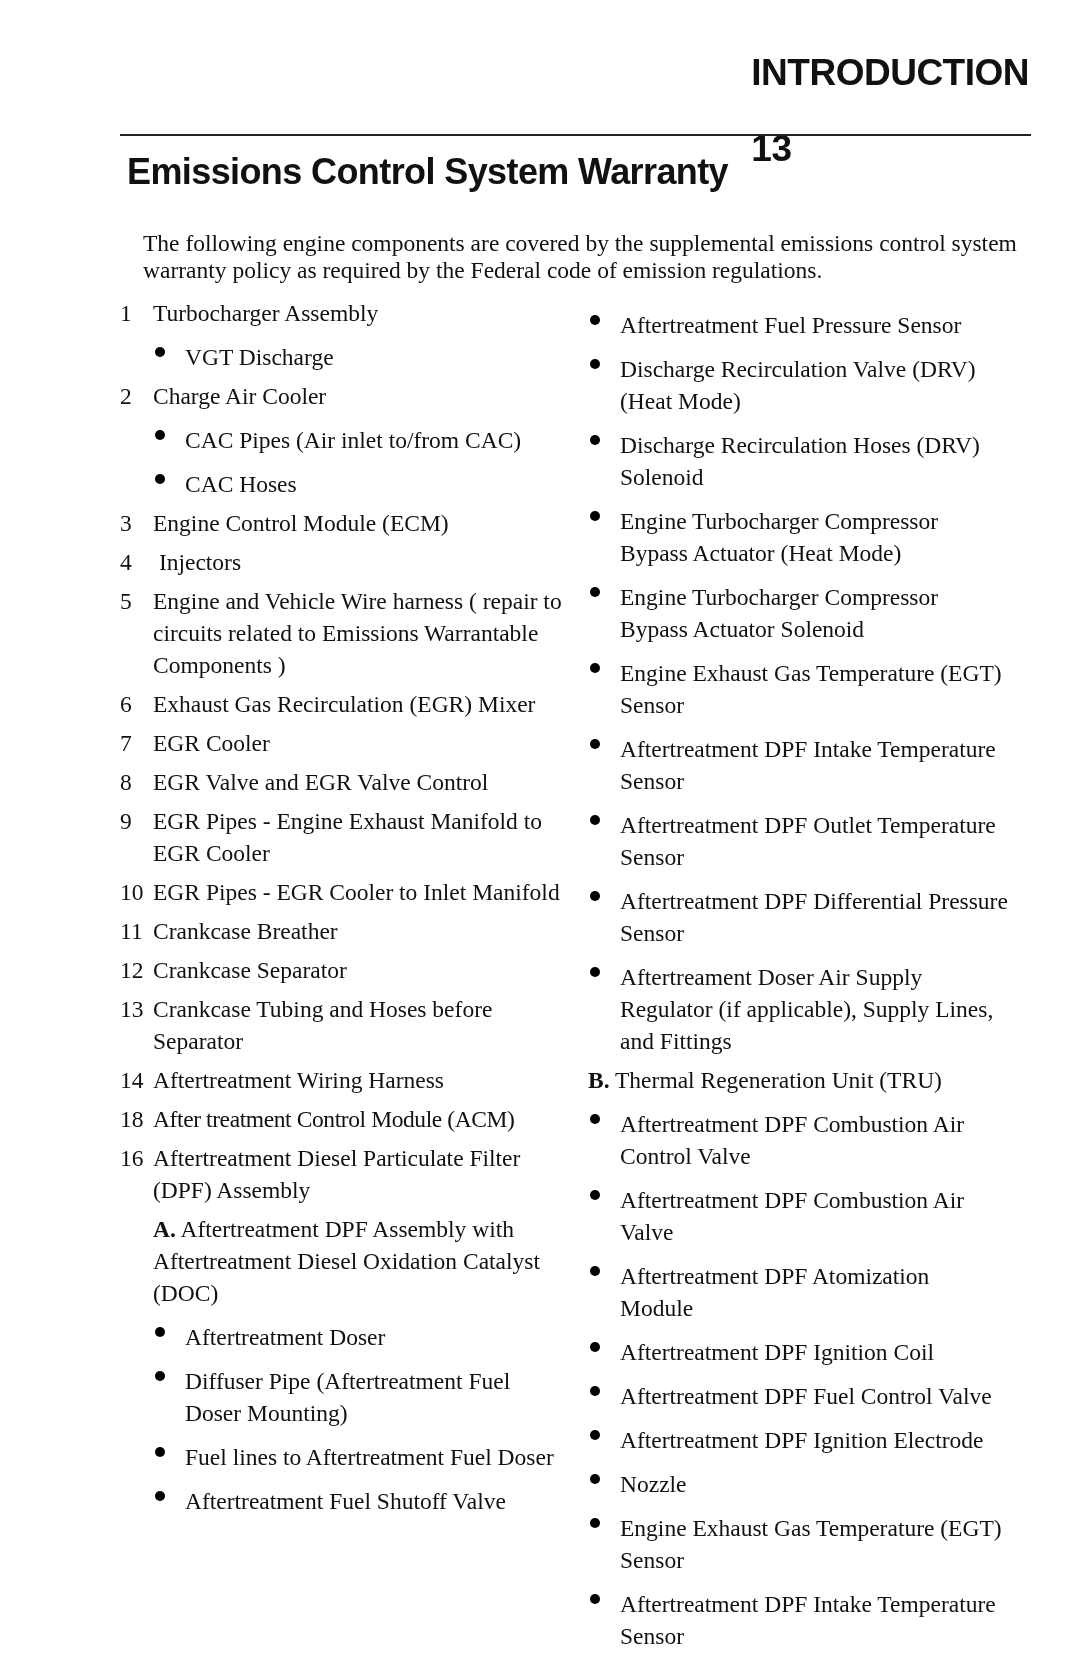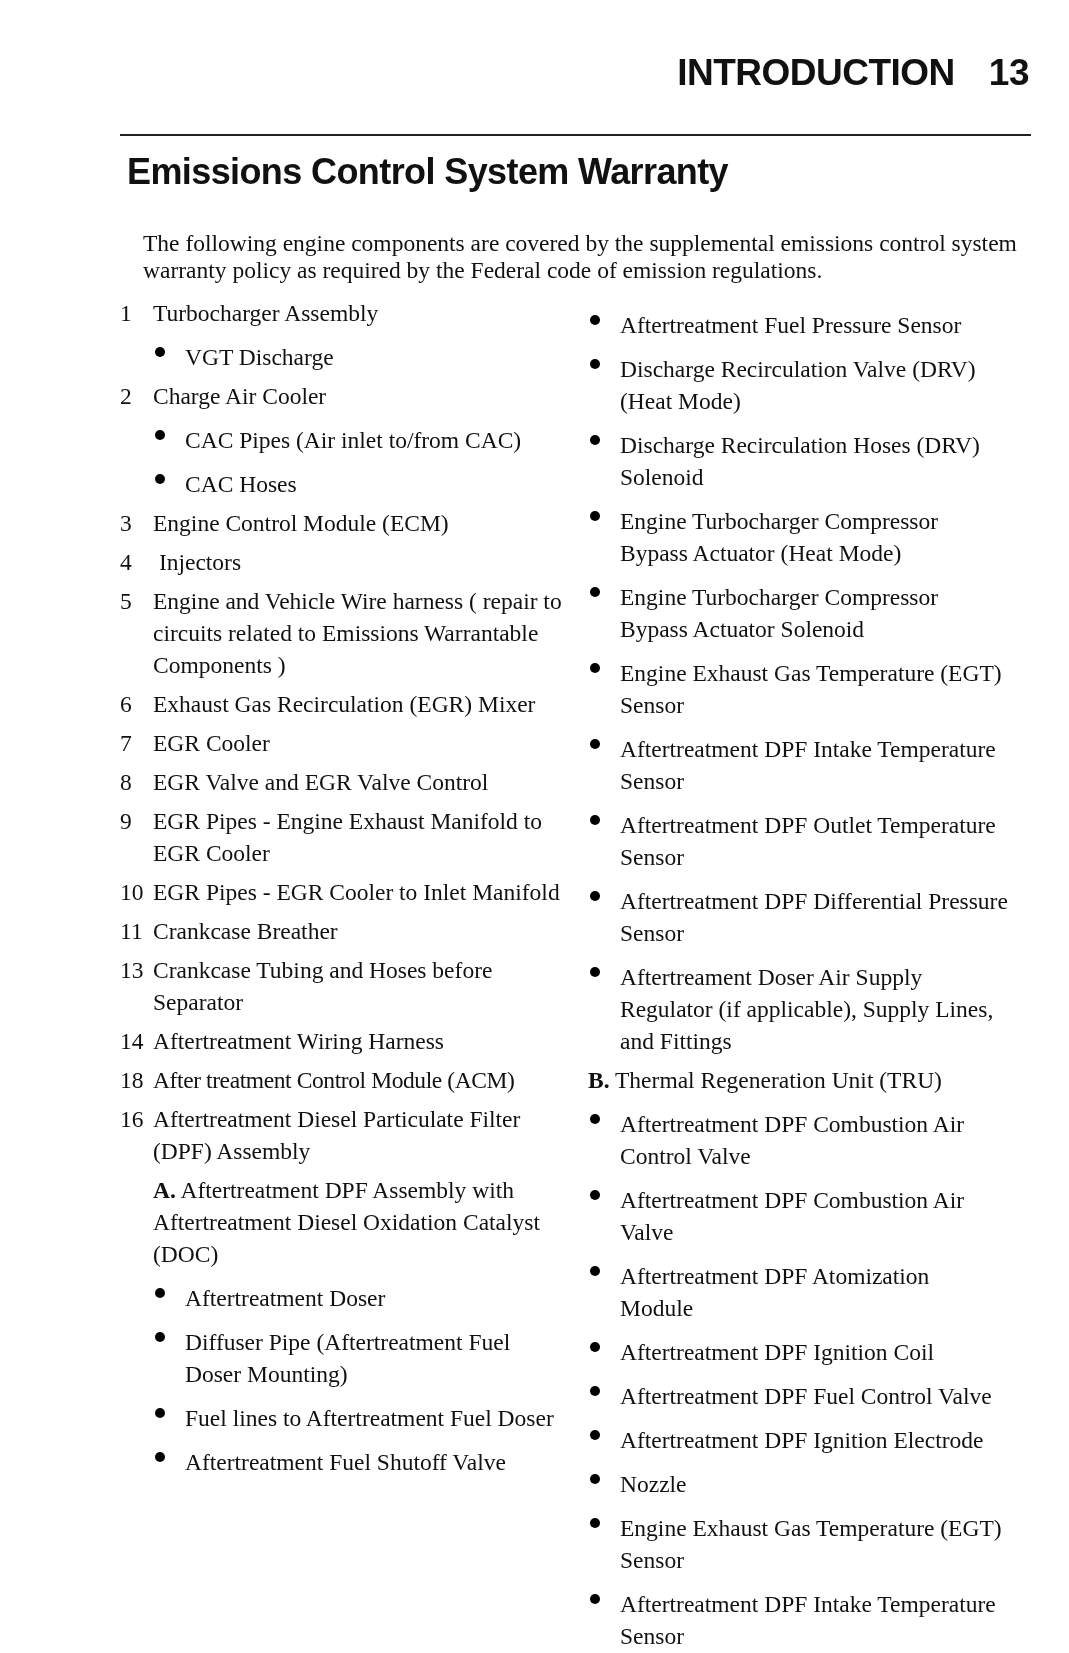--- a/index.html
+++ b/index.html
@@ -1,20 +1,20 @@
 <!DOCTYPE html>
 <html><head>
 <meta charset="utf-8">
 <style>
   html, body { margin: 0; padding: 0; background: #ffffff; }
   body { width: 1069px; height: 1653px; position: relative; overflow: hidden; color: #111; }
   .running-head {
     position: absolute; right: 40px; top: 52px;
     font-family: "Liberation Sans", sans-serif; font-weight: bold; font-size: 37px;
-    letter-spacing: -0.5px; display: flex; gap: 34px;
+    letter-spacing: -0.5px; display: flex; gap: 34px; flex-direction: column;
   }
   .rule { position: absolute; left: 120px; width: 911px; top: 134px; height: 0; border-top: 2px solid #222; }
   .title {
     position: absolute; left: 119px; top: 143px;
     font-family: "Liberation Sans", sans-serif; font-weight: bold; font-size: 36px; letter-spacing: -0.6px; margin: 8px;
   }
   .intro {
     position: absolute; left: 135px; top: 222px; width: 900px;
     font-family: "Liberation Serif", serif; font-size: 23.5px; line-height: 27px; margin: 8px;
   }
@@ -94,20 +94,24 @@
     </div>
   <div class="num-item">
       <span class="num">10</span>
       <span class="txt">EGR Pipes - EGR Cooler to Inlet Manifold</span>
     </div>
   <div class="num-item">
       <span class="num">11</span>
       <span class="txt">Crankcase Breather</span>
     </div>
   <div class="num-item">
+      <span class="num">12</span>
+      <span class="txt">Crankcase Separator</span>
+    </div>
+  <div class="num-item">
       <span class="num">13</span>
       <span class="txt">Crankcase Tubing and Hoses before Separator</span>
     </div>
   <div class="num-item">
       <span class="num">14</span>
       <span class="txt">Aftertreatment Wiring Harness</span>
     </div>
   <div class="num-item">
       <span class="num">18</span>
       <span class="txt" style="letter-spacing:-0.4px">After treatment Control Module (ACM)</span>

